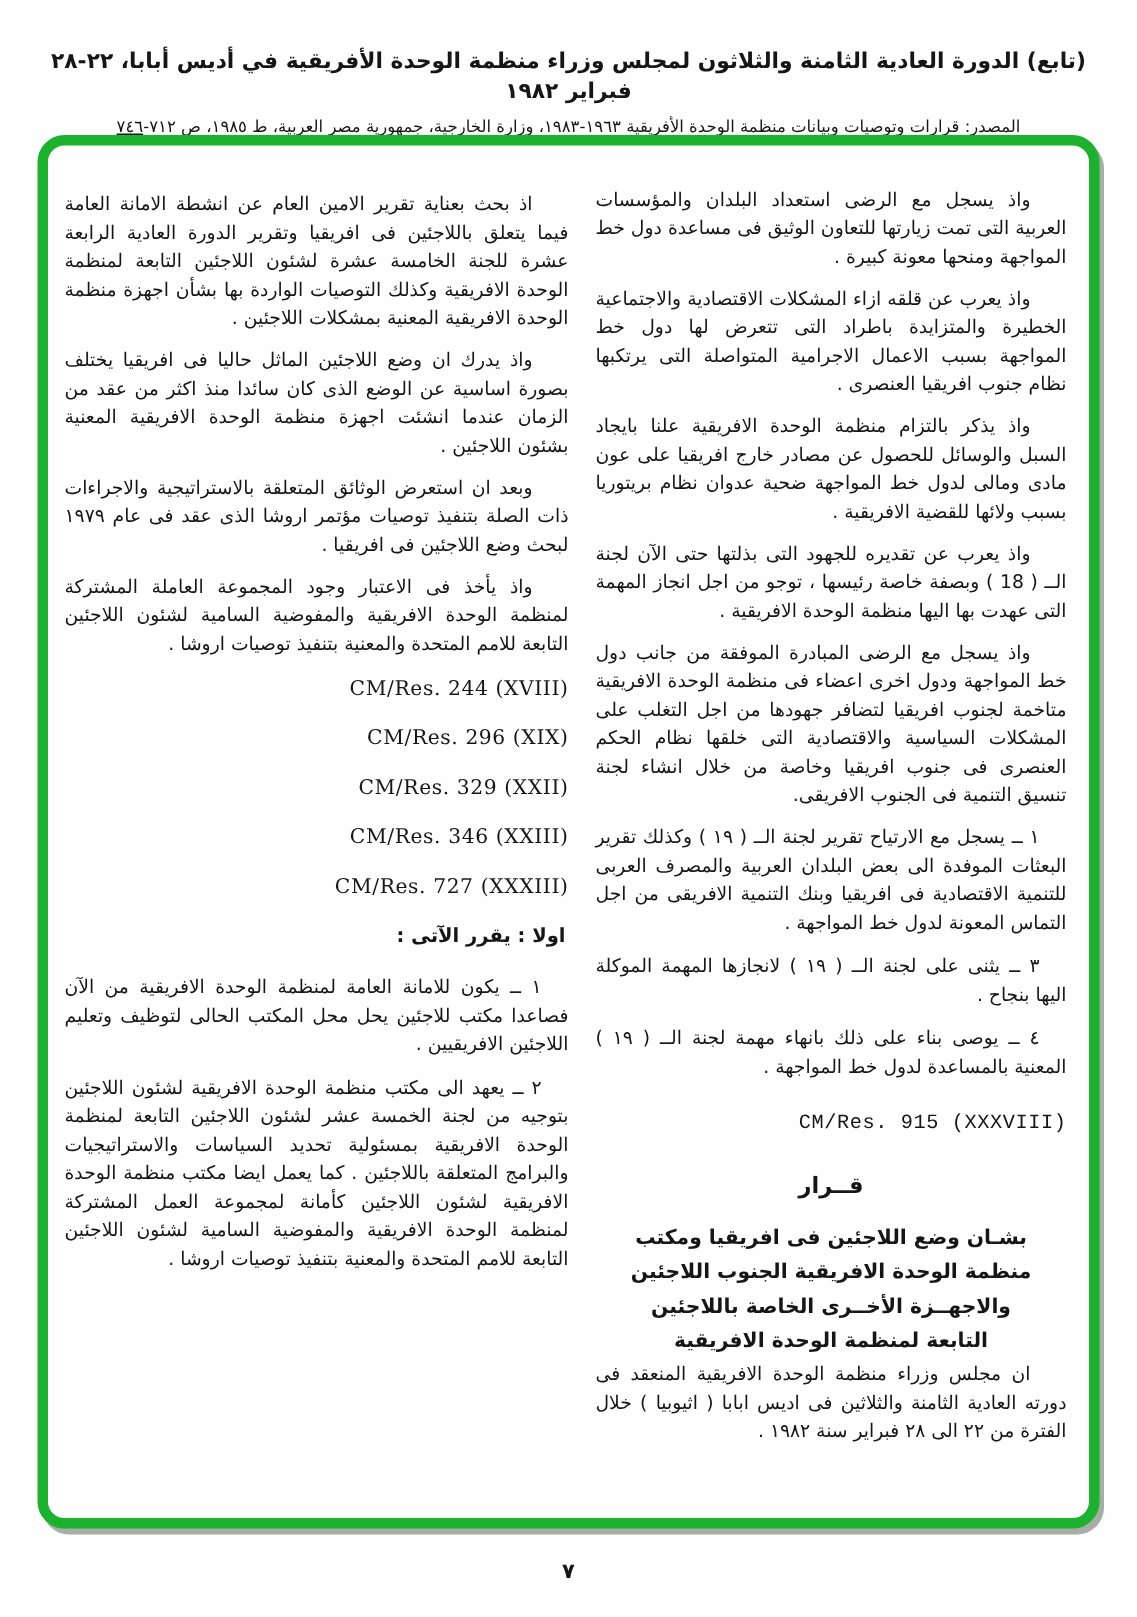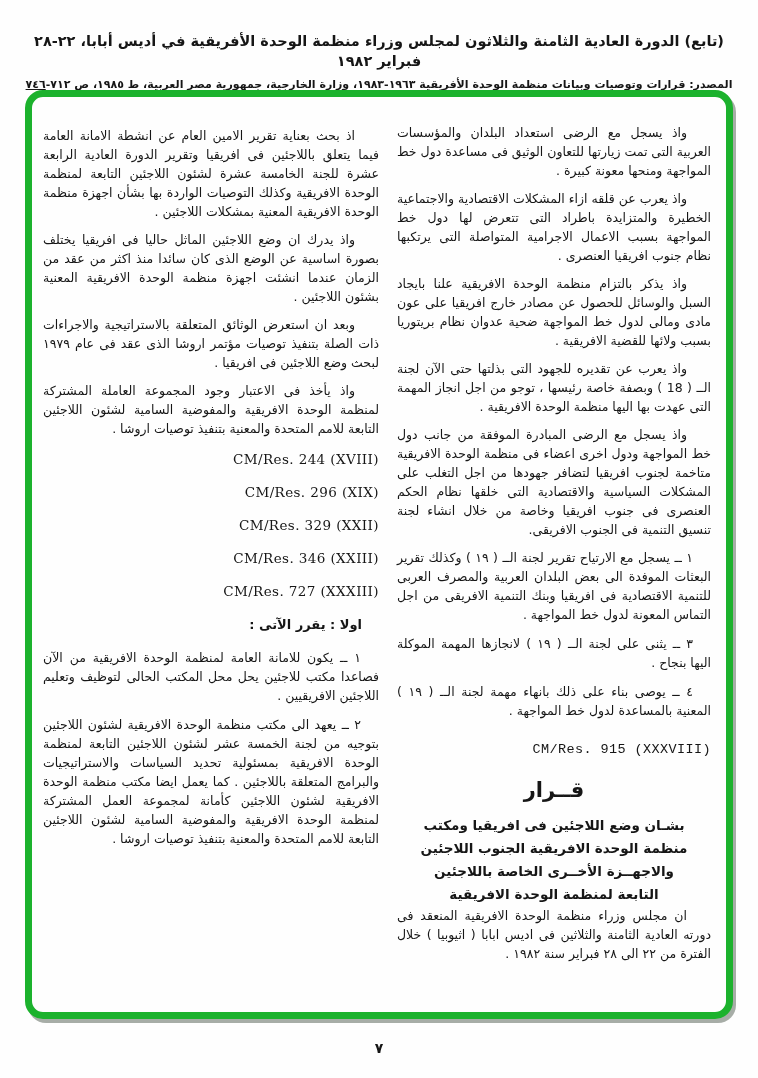--- a/index.html
+++ b/index.html
@@ -11,21 +11,21 @@
   }
   
   .header{
     position:absolute;top:31px;left:24px;right:24px;
     direction:rtl;text-align:center;
   }
   .header-line1{
     font-size:14.5px;font-weight:bold;letter-spacing:0;line-height:20px;
   }
   .header-line2{
-    font-size:11px;font-weight:bold;margin-top:6px;line-height:15px;
+    font-size:11px;font-weight:normal;margin-top:6px;line-height:15px;
   }
   .header-line2 .uline{text-decoration:underline;}
   
   .frame{
     position:absolute;left:25px;top:90px;width:708px;height:929px;
     box-sizing:border-box;border:7px solid #1cb22d;border-radius:18px;
     background:#fefefe;
     box-shadow:3px 4px 0 rgba(95,105,95,.55);
   }
   
@@ -47,30 +47,30 @@
   .res-list{
     direction:ltr;text-align:right;
     font-family:"DejaVu Serif","Liberation Serif",serif;
     font-size:13.5px;letter-spacing:.4px;
     margin:12px 0 8px 8px;
   }
   .res-list .res-item{margin-bottom:14px;}
   .res-list .res-item.first{margin-left:25px;}
   
   .decision-word{
-    text-align:center;font-weight:bold;font-size:21px;
+    text-align:center;font-weight:bold;font-size:15px;
     margin:22px 0 14px;letter-spacing:1px;
   }
   .subject-line{
     text-align:center;font-weight:bold;font-size:13.5px;line-height:23px;
   }
   .closing{margin-top:16px;}
   
   .first-heading{
-    font-weight:bold;font-size:13px;margin:12px 17px 14px;text-align:right;
+    font-weight:bold;font-size:13px;margin:12px 2px 14px;text-align:right;
   }
   
   .page-number{
     position:absolute;bottom:22px;left:0;right:0;
     text-align:center;font-weight:bold;font-size:14px;
   }
 </style>
 </head>
 <body>
 

